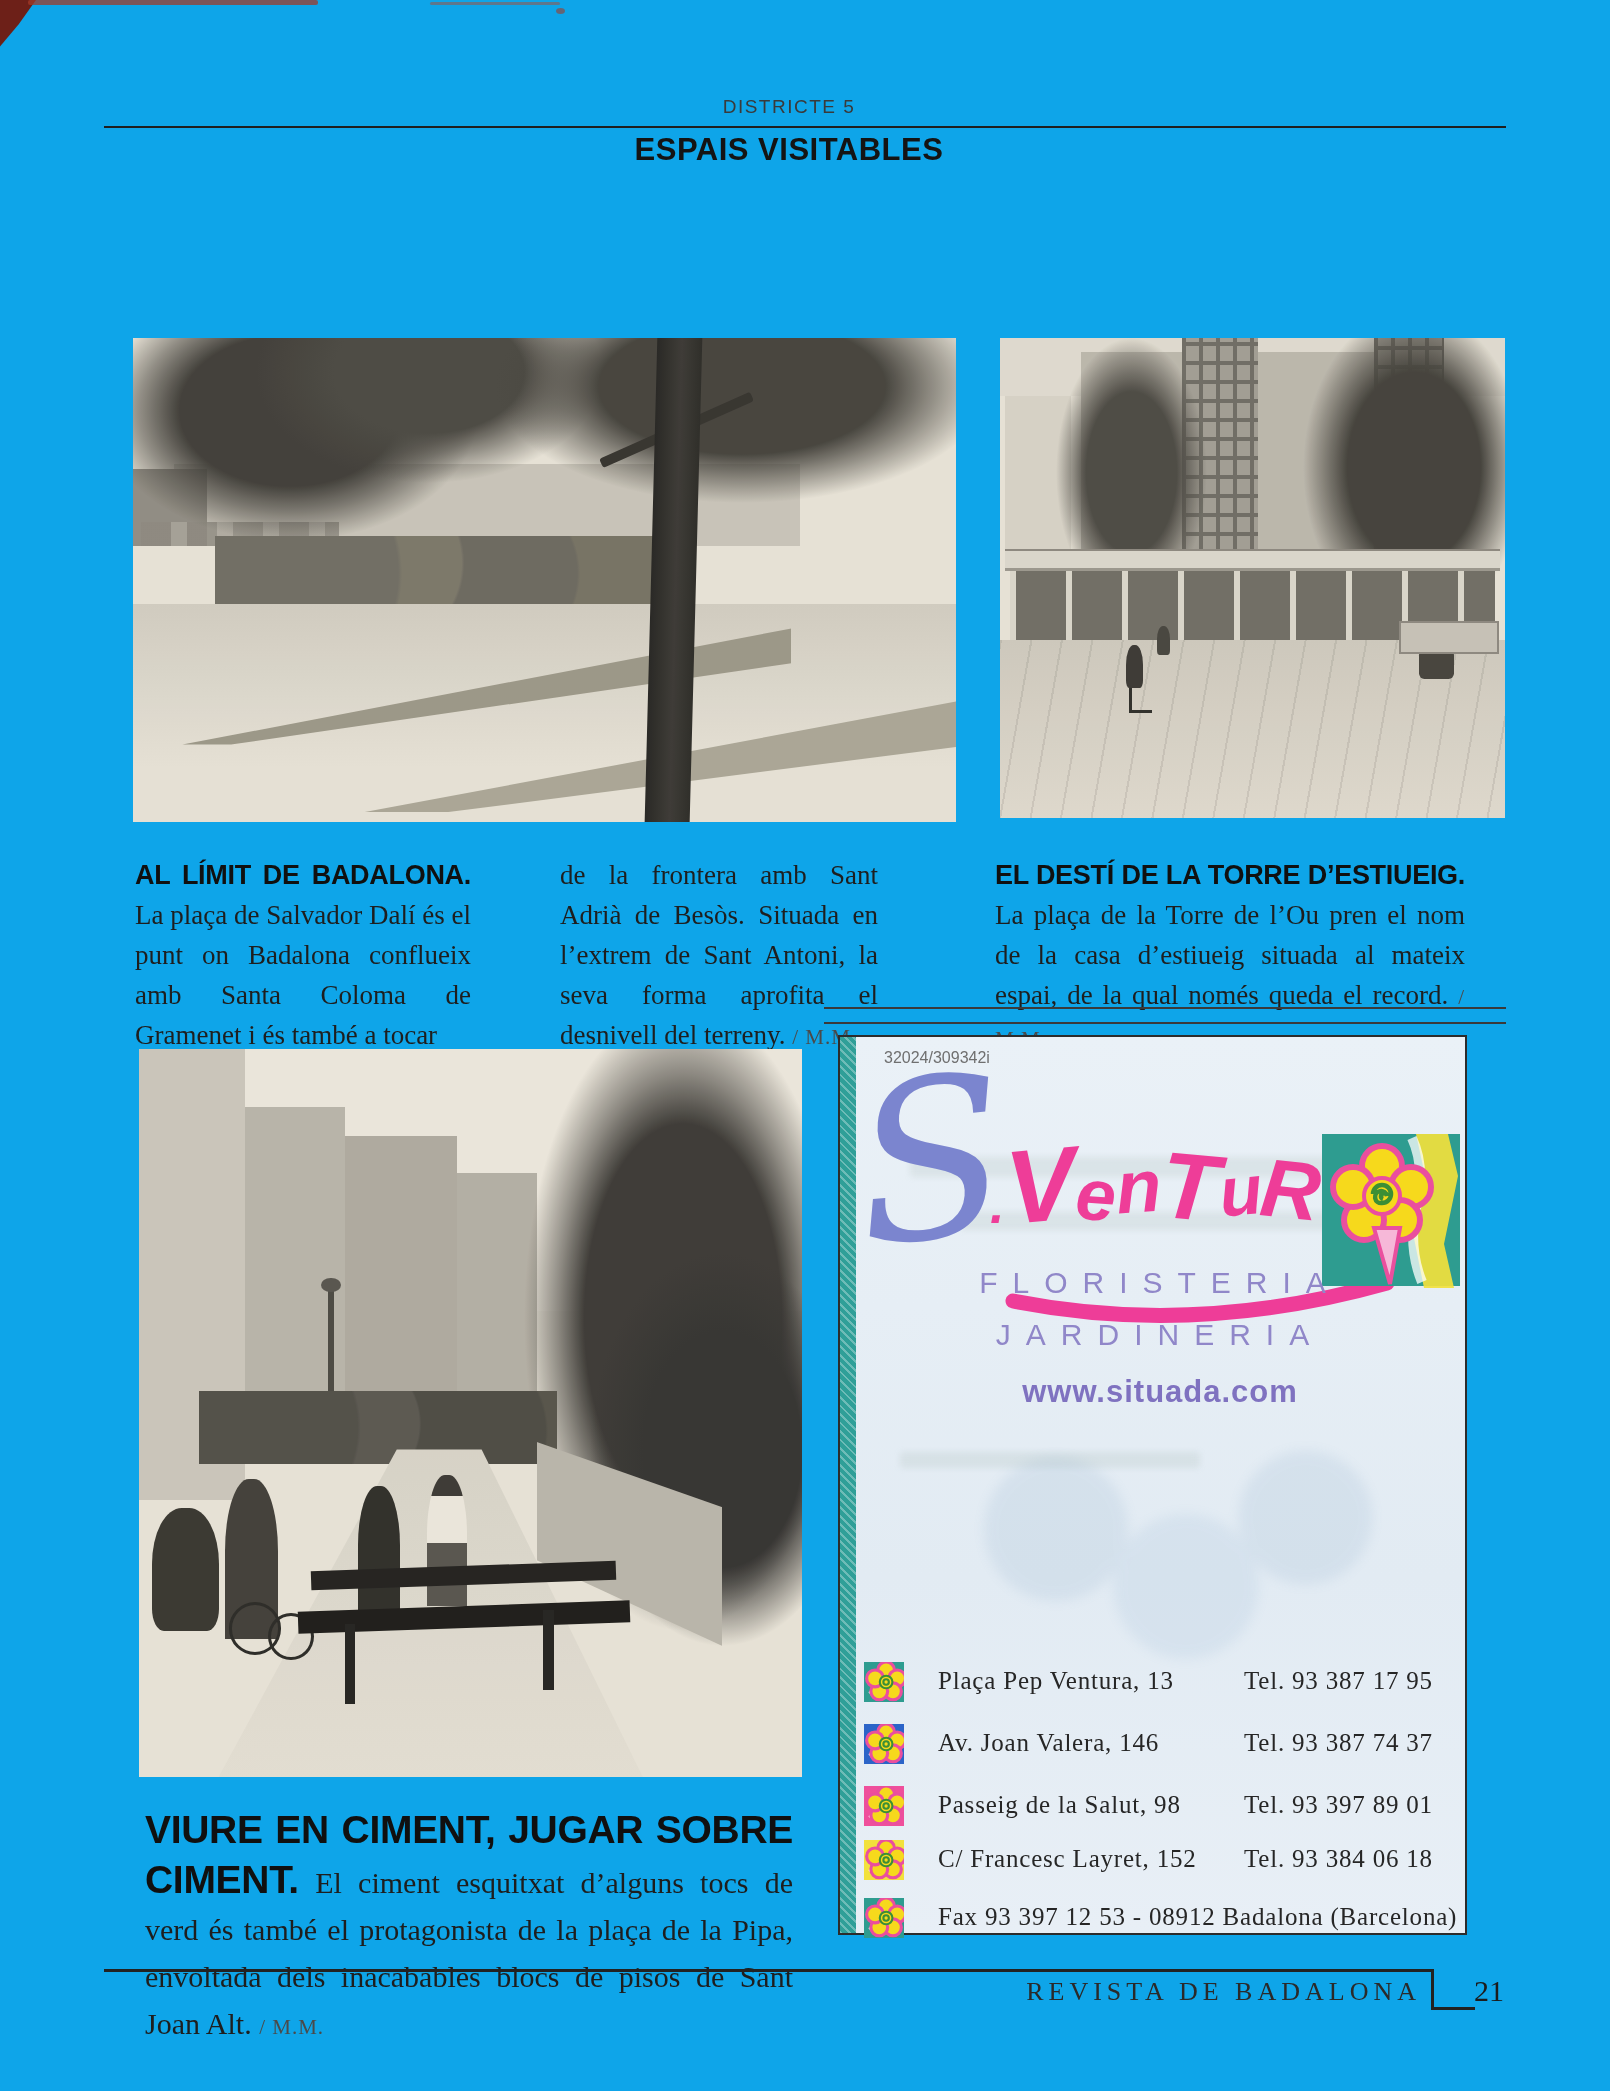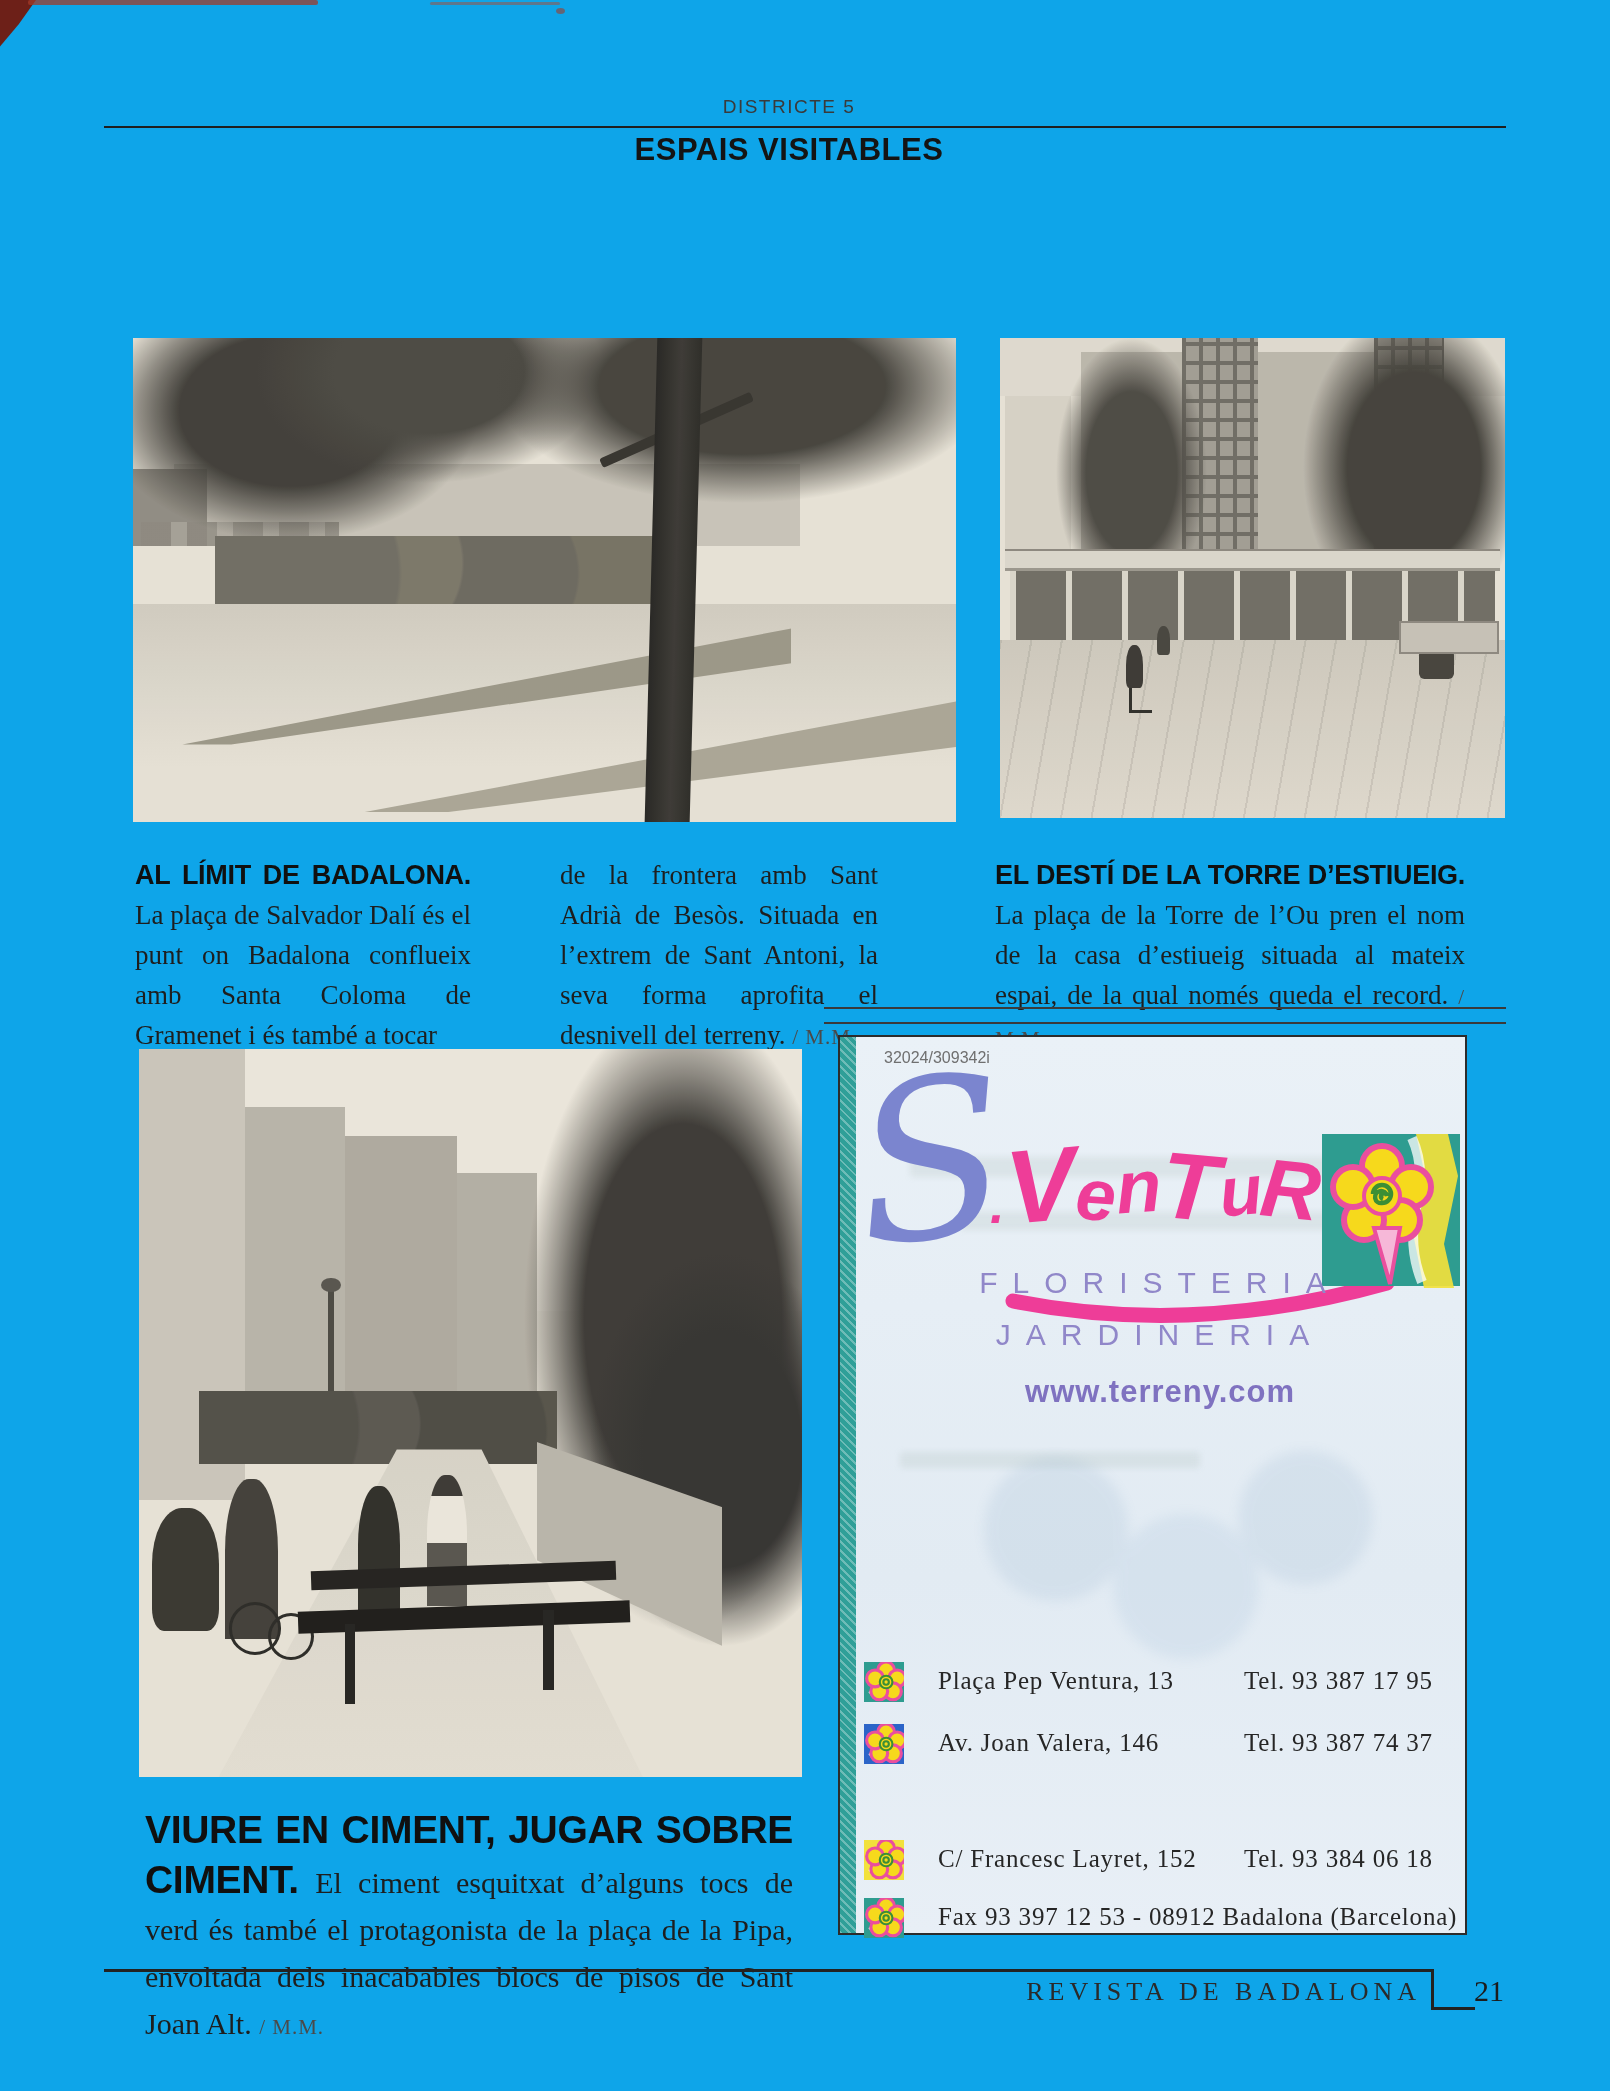--- a/index.html
+++ b/index.html
@@ -293,21 +293,21 @@
         <circle cx="-18" cy="24" r="20" fill="#f6d91c" stroke="#ea4f9e" stroke-width="6"></circle>
         <circle cx="-29" cy="-9" r="20" fill="#f6d91c" stroke="#ea4f9e" stroke-width="6"></circle>
         <circle r="18" fill="#f6d91c" stroke="#ea4f9e" stroke-width="4"></circle>
         <path d="M-9,-2 a9,9 0 1 1 9,9 a6,6 0 1 1 5,-7 a3,3 0 1 0 -4,3" fill="none" stroke="#3c8f35" stroke-width="4.5"></path>
       </g>
       <path d="M54,96 L70,152 L80,96 Z" fill="#f6b8d8" stroke="#ea4f9e" stroke-width="4"></path>
     </svg>
 
     <div class="tagline tg1">FLORISTERIA</div>
     <div class="tagline tg2">JARDINERIA</div>
-    <div class="ad-web">www.terreny.com</div>
+    <div class="ad-web">www.situada.com</div>
 
     <div class="loc-row loc-0">
       <svg class="loc-bullet" viewBox="0 0 38 38">
           <rect class="bgc" width="38" height="38"></rect>
           <path d="M6,31 q9,-7 6,-16" stroke="rgba(255,255,255,.8)" stroke-width="6" fill="none"></path>
           <g transform="translate(21,19)">
             <circle cx="0" cy="-11" r="8" fill="#f6d91c" stroke="#ea4f9e" stroke-width="3"></circle>
             <circle cx="10.5" cy="-3.4" r="8" fill="#f6d91c" stroke="#ea4f9e" stroke-width="3"></circle>
             <circle cx="6.5" cy="8.9" r="8" fill="#f6d91c" stroke="#ea4f9e" stroke-width="3"></circle>
             <circle cx="-6.5" cy="8.9" r="8" fill="#f6d91c" stroke="#ea4f9e" stroke-width="3"></circle>
@@ -328,20 +328,37 @@
             <circle cx="10.5" cy="-3.4" r="8" fill="#f6d91c" stroke="#ea4f9e" stroke-width="3"></circle>
             <circle cx="6.5" cy="8.9" r="8" fill="#f6d91c" stroke="#ea4f9e" stroke-width="3"></circle>
             <circle cx="-6.5" cy="8.9" r="8" fill="#f6d91c" stroke="#ea4f9e" stroke-width="3"></circle>
             <circle cx="-10.5" cy="-3.4" r="8" fill="#f6d91c" stroke="#ea4f9e" stroke-width="3"></circle>
             <circle r="6" fill="#f6d91c" stroke="#3c8f35" stroke-width="2"></circle>
             <circle r="2.6" fill="none" stroke="#3c8f35" stroke-width="2"></circle>
           </g>
         </svg>
       <span class="loc-addr">Av. Joan Valera, 146</span>
       <span class="loc-phone">Tel. 93 387 74 37</span>
+    </div>
+    <div class="loc-row loc-2">
+      <svg class="loc-bullet" viewBox="0 0 38 38">
+          <rect class="bgc" width="38" height="38"></rect>
+          <path d="M6,31 q9,-7 6,-16" stroke="rgba(255,255,255,.8)" stroke-width="6" fill="none"></path>
+          <g transform="translate(21,19)">
+            <circle cx="0" cy="-11" r="8" fill="#f6d91c" stroke="#ea4f9e" stroke-width="3"></circle>
+            <circle cx="10.5" cy="-3.4" r="8" fill="#f6d91c" stroke="#ea4f9e" stroke-width="3"></circle>
+            <circle cx="6.5" cy="8.9" r="8" fill="#f6d91c" stroke="#ea4f9e" stroke-width="3"></circle>
+            <circle cx="-6.5" cy="8.9" r="8" fill="#f6d91c" stroke="#ea4f9e" stroke-width="3"></circle>
+            <circle cx="-10.5" cy="-3.4" r="8" fill="#f6d91c" stroke="#ea4f9e" stroke-width="3"></circle>
+            <circle r="6" fill="#f6d91c" stroke="#3c8f35" stroke-width="2"></circle>
+            <circle r="2.6" fill="none" stroke="#3c8f35" stroke-width="2"></circle>
+          </g>
+        </svg>
+      <span class="loc-addr">Passeig de la Salut, 98</span>
+      <span class="loc-phone">Tel. 93 397 89 01</span>
     </div>
     <div class="loc-row loc-3">
       <svg class="loc-bullet" viewBox="0 0 38 38">
           <rect class="bgc" width="38" height="38"></rect>
           <path d="M6,31 q9,-7 6,-16" stroke="rgba(255,255,255,.8)" stroke-width="6" fill="none"></path>
           <g transform="translate(21,19)">
             <circle cx="0" cy="-11" r="8" fill="#f6d91c" stroke="#ea4f9e" stroke-width="3"></circle>
             <circle cx="10.5" cy="-3.4" r="8" fill="#f6d91c" stroke="#ea4f9e" stroke-width="3"></circle>
             <circle cx="6.5" cy="8.9" r="8" fill="#f6d91c" stroke="#ea4f9e" stroke-width="3"></circle>
             <circle cx="-6.5" cy="8.9" r="8" fill="#f6d91c" stroke="#ea4f9e" stroke-width="3"></circle>

